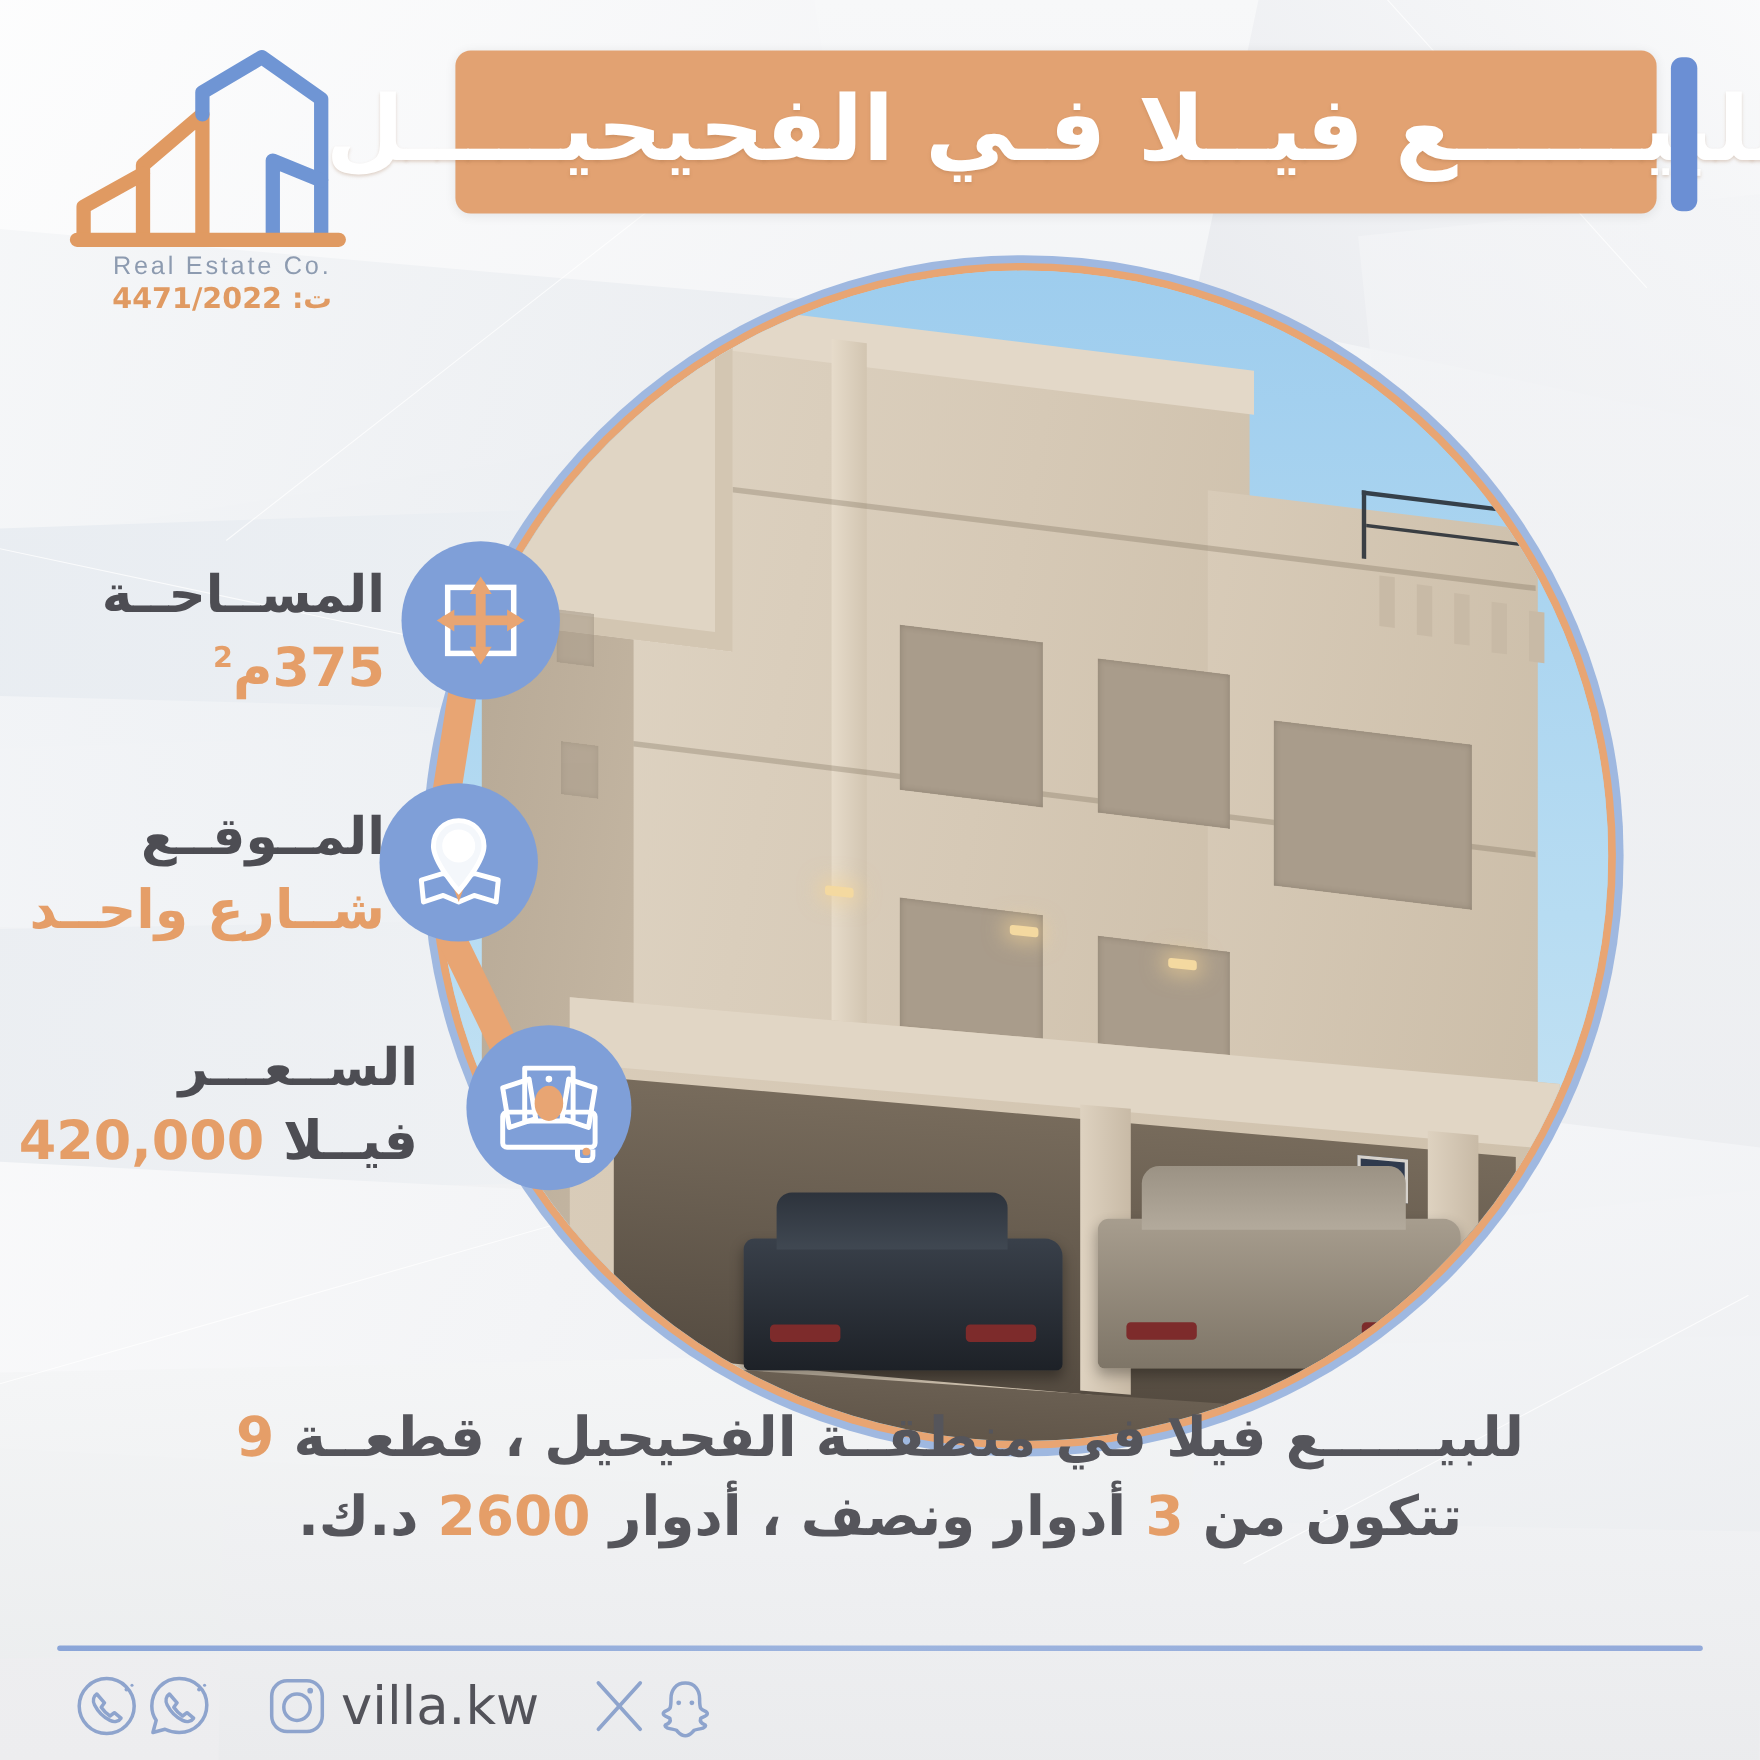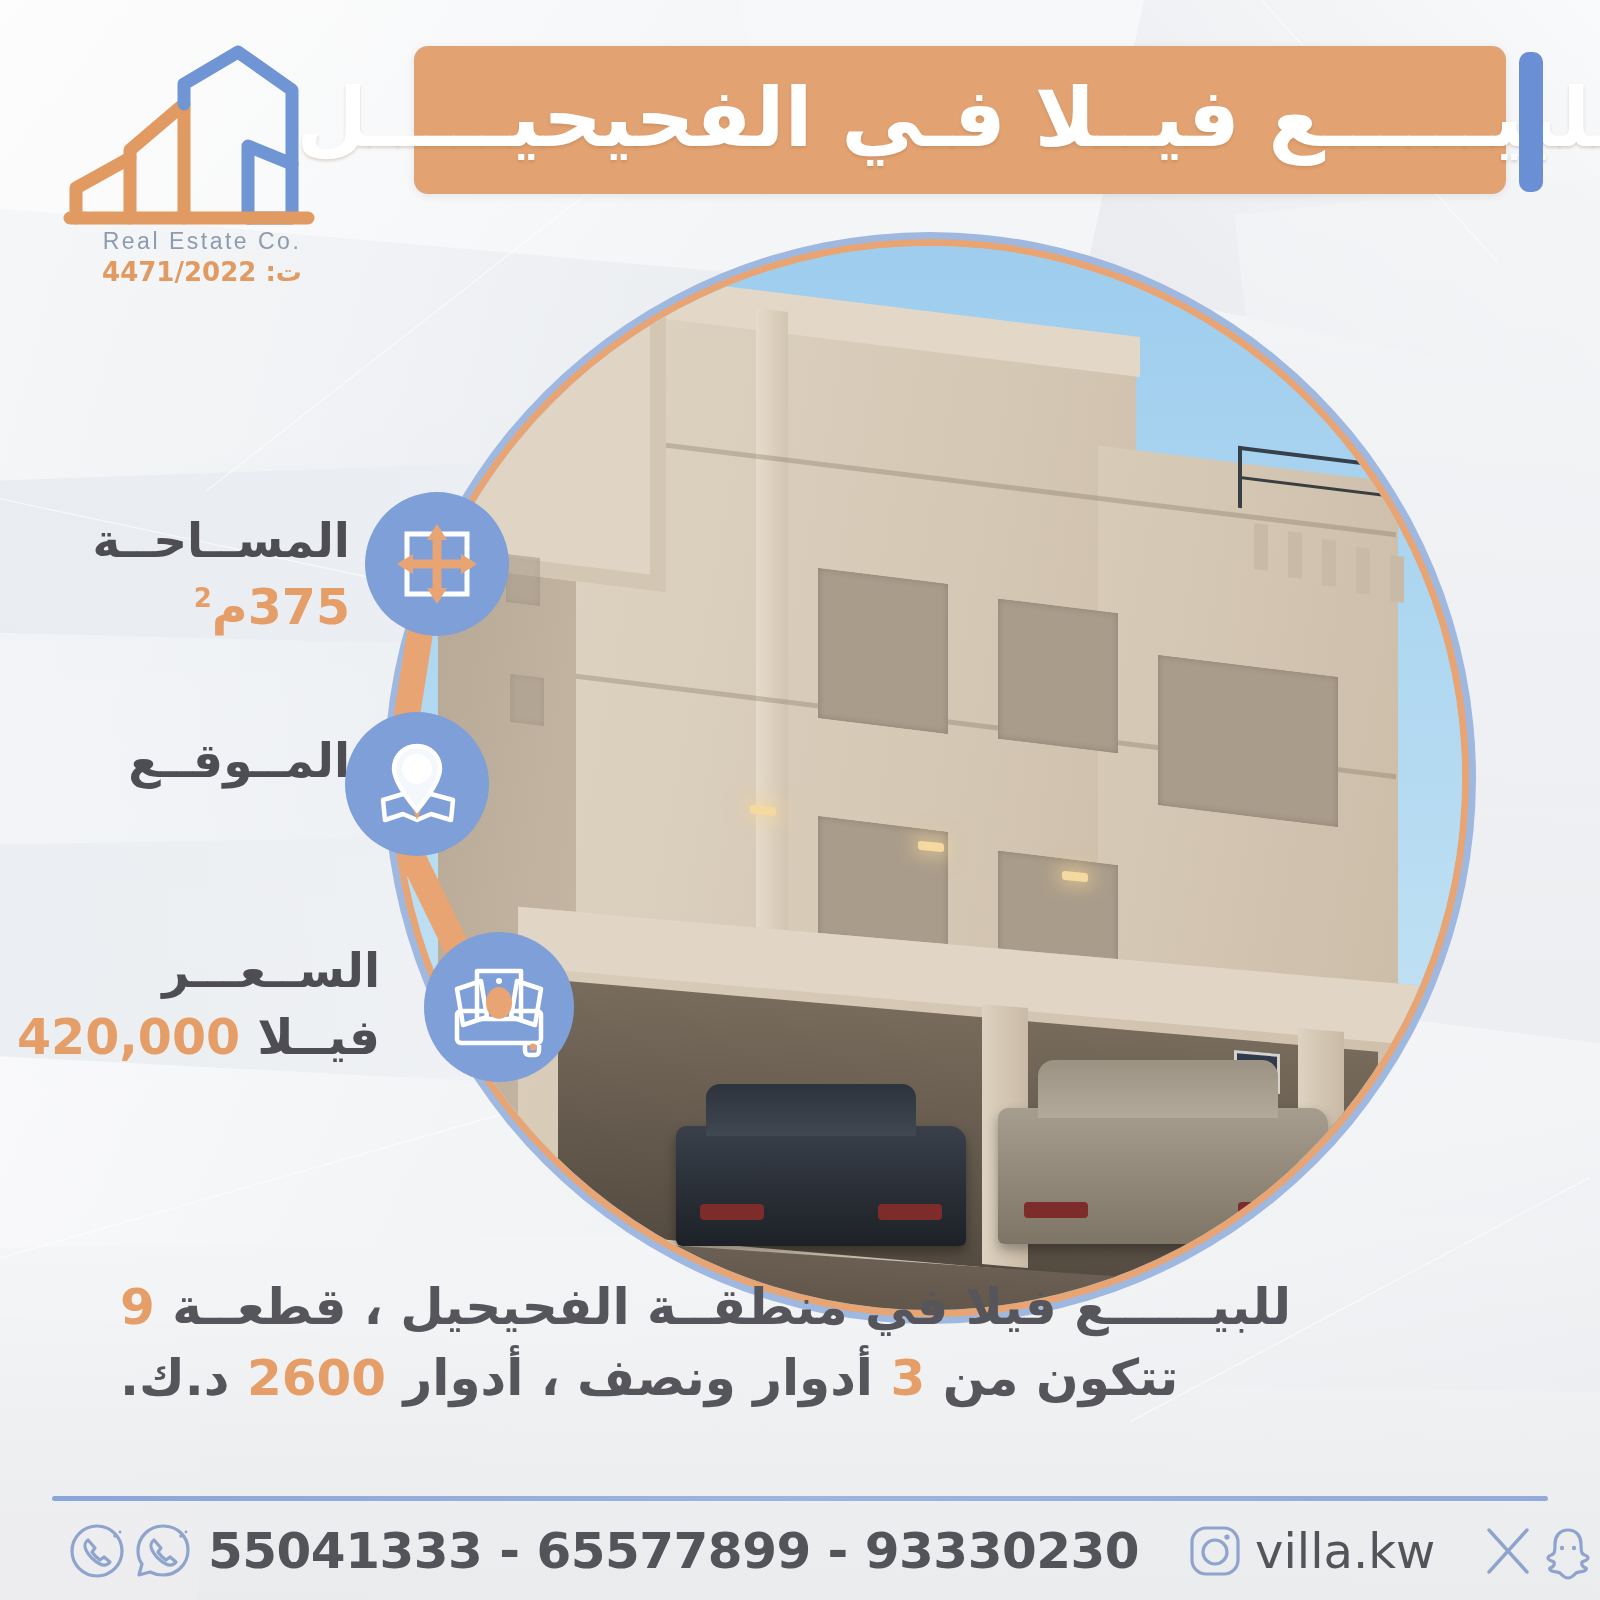--- a/index.html
+++ b/index.html
@@ -275,21 +275,21 @@
   .icon-node svg { display:block; }
   .connector {
     position:absolute; background:#e8a573; border-radius:6px;
   }
   #conn-1 { top:612px; left:400px; width:26px; height:130px; transform:rotate(9deg); }
   #conn-2 { top:834px; left:420px; width:26px; height:130px; transform:rotate(-26deg); }
 
   
   #description {
     position:absolute; top:1272px; left:120px;
-    width:1360px; direction:rtl; text-align:left;
+    width:1360px; direction:rtl; text-align:center;
   }
   .desc-line {
     font-size:50px; font-weight:bold; color:#55555b;
     line-height:1.42; white-space:nowrap;
   }
   .desc-num { color:#e59e68; }
 
   
   #footer-divider {
     position:absolute; top:1496px; left:52px; width:1496px; height:5px;
@@ -425,20 +425,21 @@
         <polygon points="46,6 56,22 36,22"></polygon>
         <polygon points="46,86 56,70 36,70"></polygon>
         <polygon points="6,46 22,36 22,56"></polygon>
         <polygon points="86,46 70,36 70,56"></polygon>
       </g>
     </svg>
   </div>
 
   <div class="feature" id="feature-location">
     <div class="feature-label">المــوقــع</div>
+    <div class="feature-value">شــارع واحــد</div>
   </div>
   <div class="icon-node" id="node-location">
     <svg width="96" height="96" viewBox="0 0 96 96">
       <polygon points="14,64 34,58 48,64 62,58 84,64 82,84 62,78 48,84 34,78 16,84" fill="none" stroke="#ffffff" stroke-width="4.5" stroke-linejoin="round"></polygon>
       <polygon points="40,62 48,84 56,62" fill="#e8a573"></polygon>
       <path d="M48 10 C35 10 25 20 25 33 C25 48 48 74 48 74 C48 74 71 48 71 33 C71 20 61 10 48 10 Z" fill="#f4f7fb" stroke="#ffffff" stroke-width="4.5"></path>
       <circle cx="48" cy="33" r="15" fill="#ffffff"></circle>
     </svg>
   </div>
 
@@ -487,21 +488,20 @@
         <path d="M22 20 c-3 2 -4 6 -2 10 c3 6 8 11 14 14 c4 2 8 1 10 -2 l-6 -5 l-4 3 c-3 -2 -6 -5 -8 -8 l3 -4 z" fill="none" stroke="#8ea4cd" stroke-width="3.2" stroke-linejoin="round"></path>
         <circle cx="49" cy="16" r="1.8" fill="#8ea4cd"></circle>
         <circle cx="54" cy="12" r="1.4" fill="#8ea4cd"></circle>
       </svg>
       <svg class="foot-icon" width="62" height="62" viewBox="0 0 62 62" style="margin-left:4px">
         <path d="M31 6 C17 6 6 17 6 31 c0 5 1 9 4 13 l-3 11 l11 -3 c4 2 8 3 13 3 c14 0 25 -11 25 -25 S45 6 31 6 z" fill="none" stroke="#8ea4cd" stroke-width="3.2" stroke-linejoin="round"></path>
         <path d="M22 20 c-3 2 -4 6 -2 10 c3 6 8 11 14 14 c4 2 8 1 10 -2 l-6 -5 l-4 3 c-3 -2 -6 -5 -8 -8 l3 -4 z" fill="none" stroke="#8ea4cd" stroke-width="3.2" stroke-linejoin="round"></path>
         <circle cx="49" cy="16" r="1.8" fill="#8ea4cd"></circle>
         <circle cx="54" cy="12" r="1.4" fill="#8ea4cd"></circle>
       </svg>
-      <span class="foot-text" style="margin-left:14px">55041333 - 65577899 - 93330230</span>
     </div>
 
     <div class="foot-item" id="insta-item">
       <svg class="foot-icon" width="60" height="60" viewBox="0 0 60 60">
         <rect x="7" y="7" width="46" height="46" rx="14" fill="none" stroke="#8ea4cd" stroke-width="3.2"></rect>
         <circle cx="30" cy="31" r="12" fill="none" stroke="#8ea4cd" stroke-width="3.2"></circle>
         <circle cx="42" cy="16" r="2.6" fill="#8ea4cd"></circle>
       </svg>
       <span class="foot-text handle" style="margin-left:10px">villa.kw</span>
     </div>

